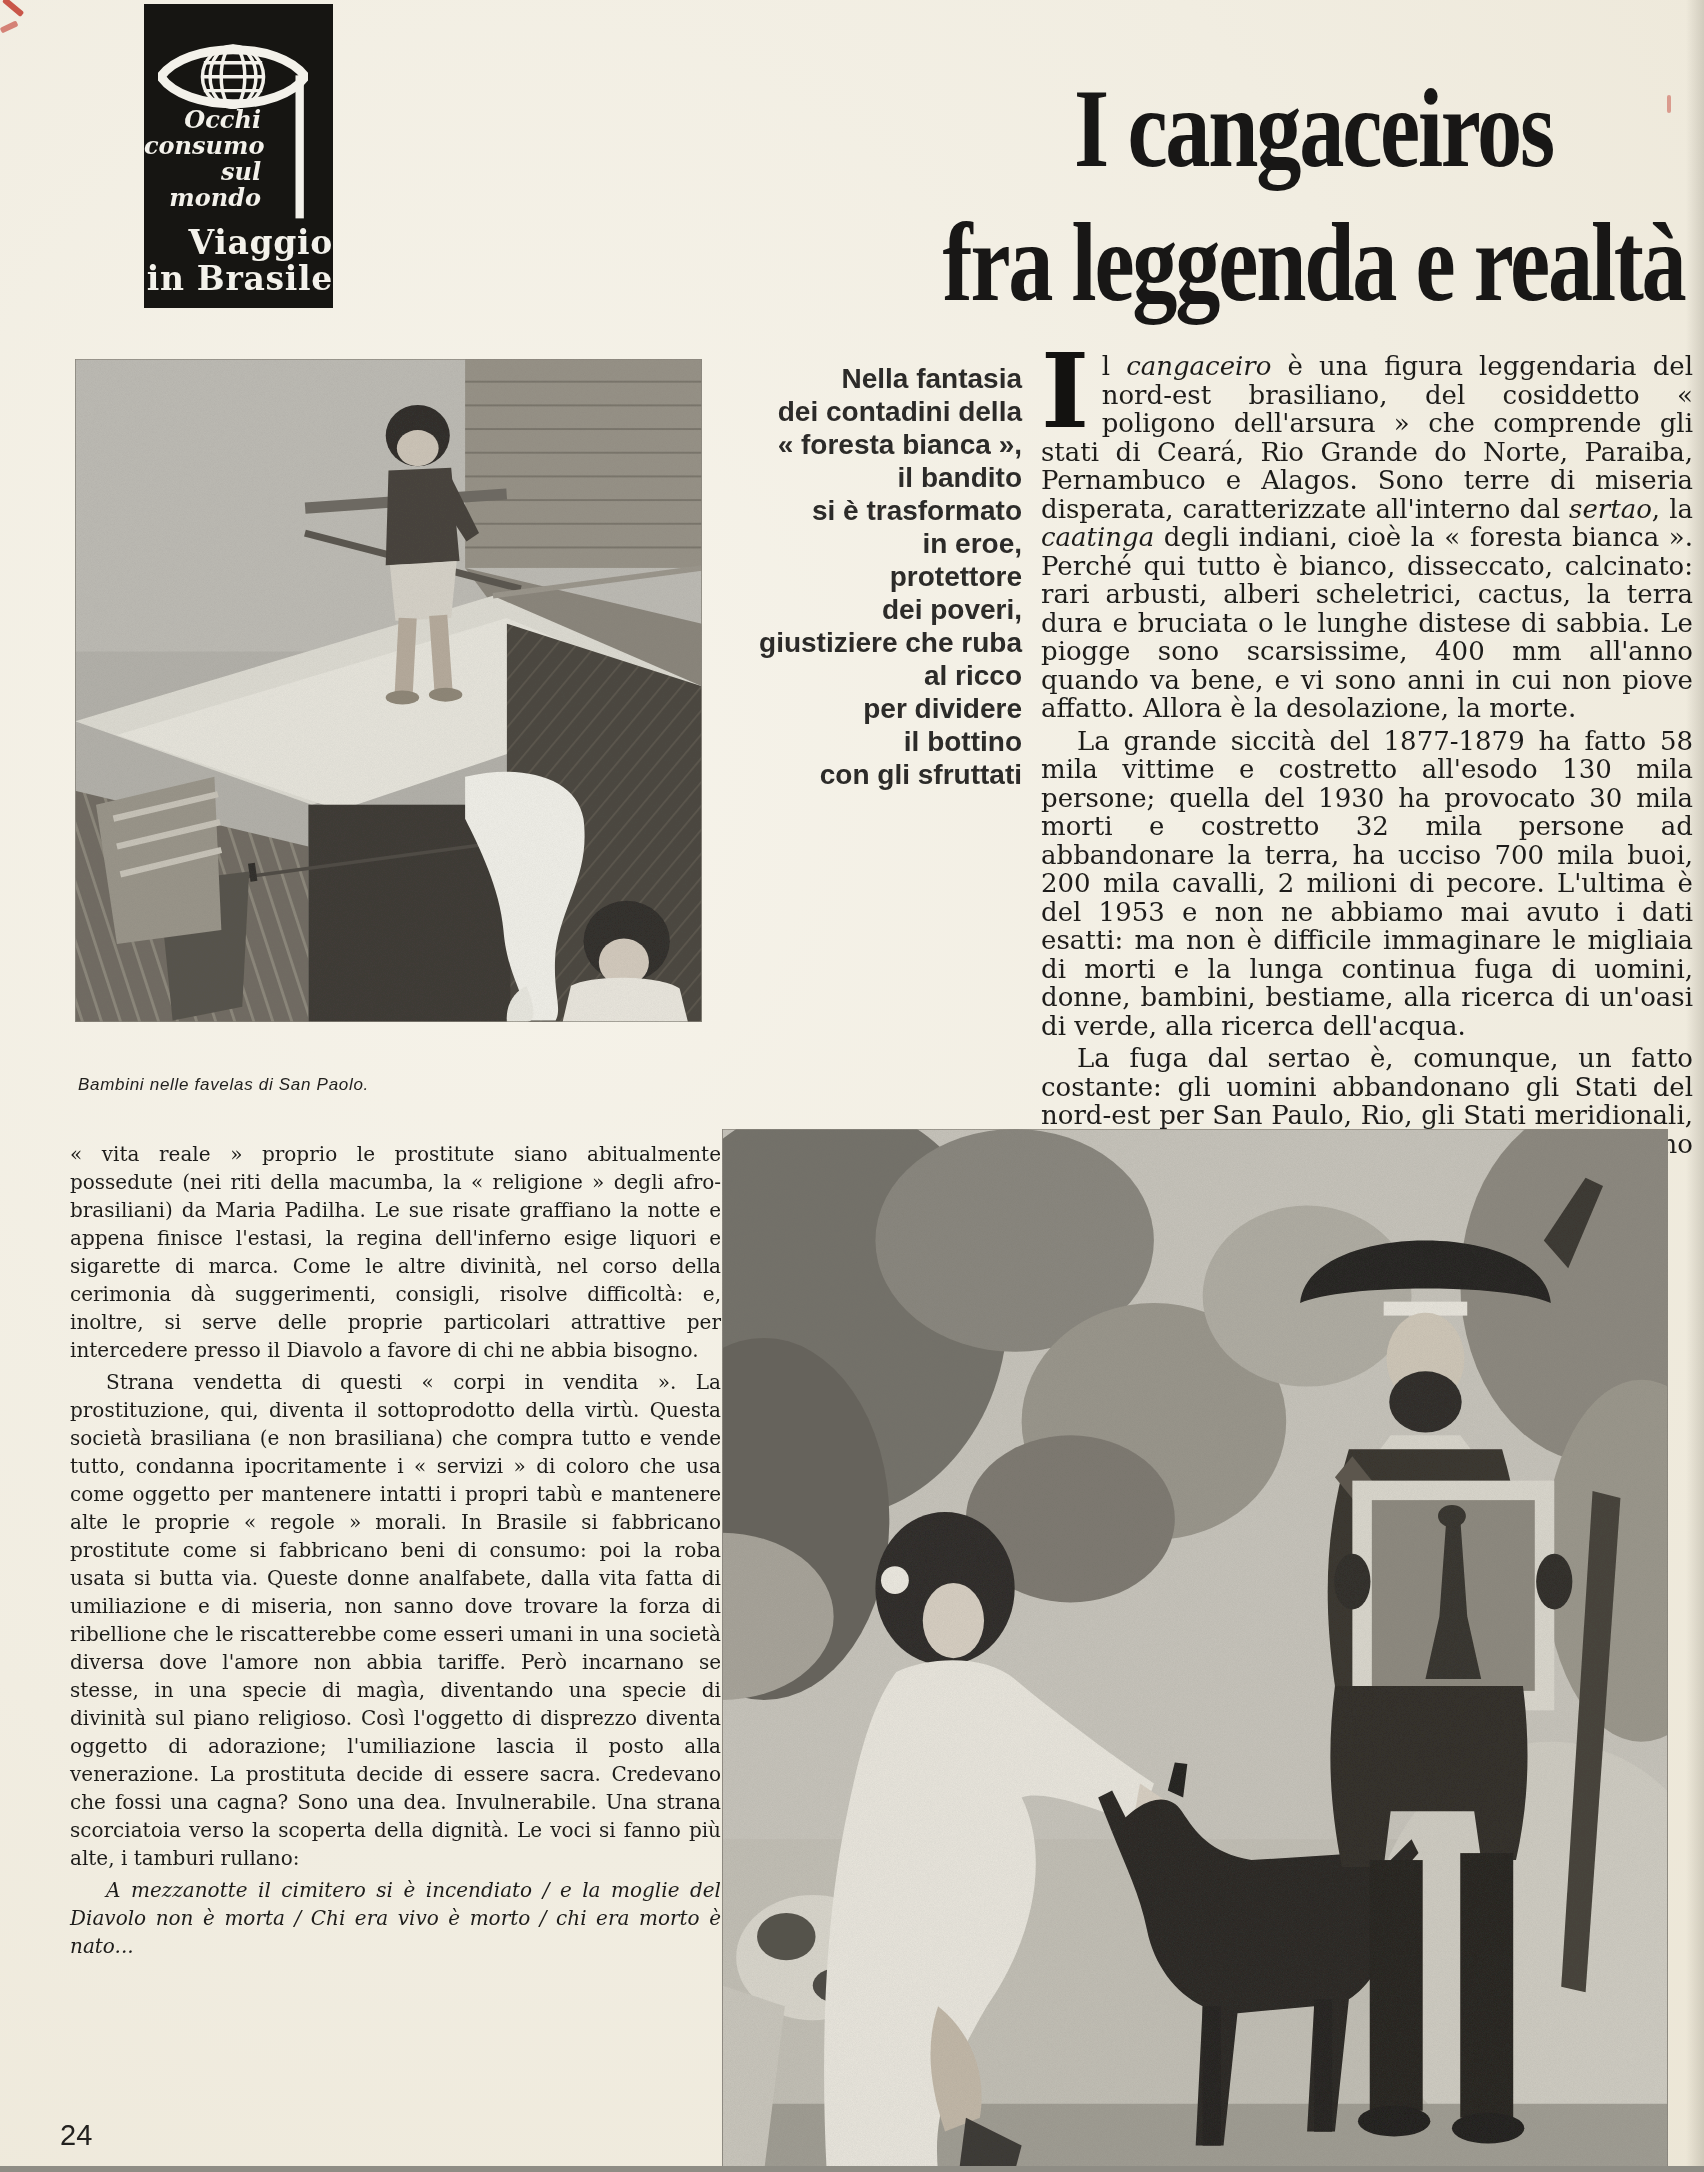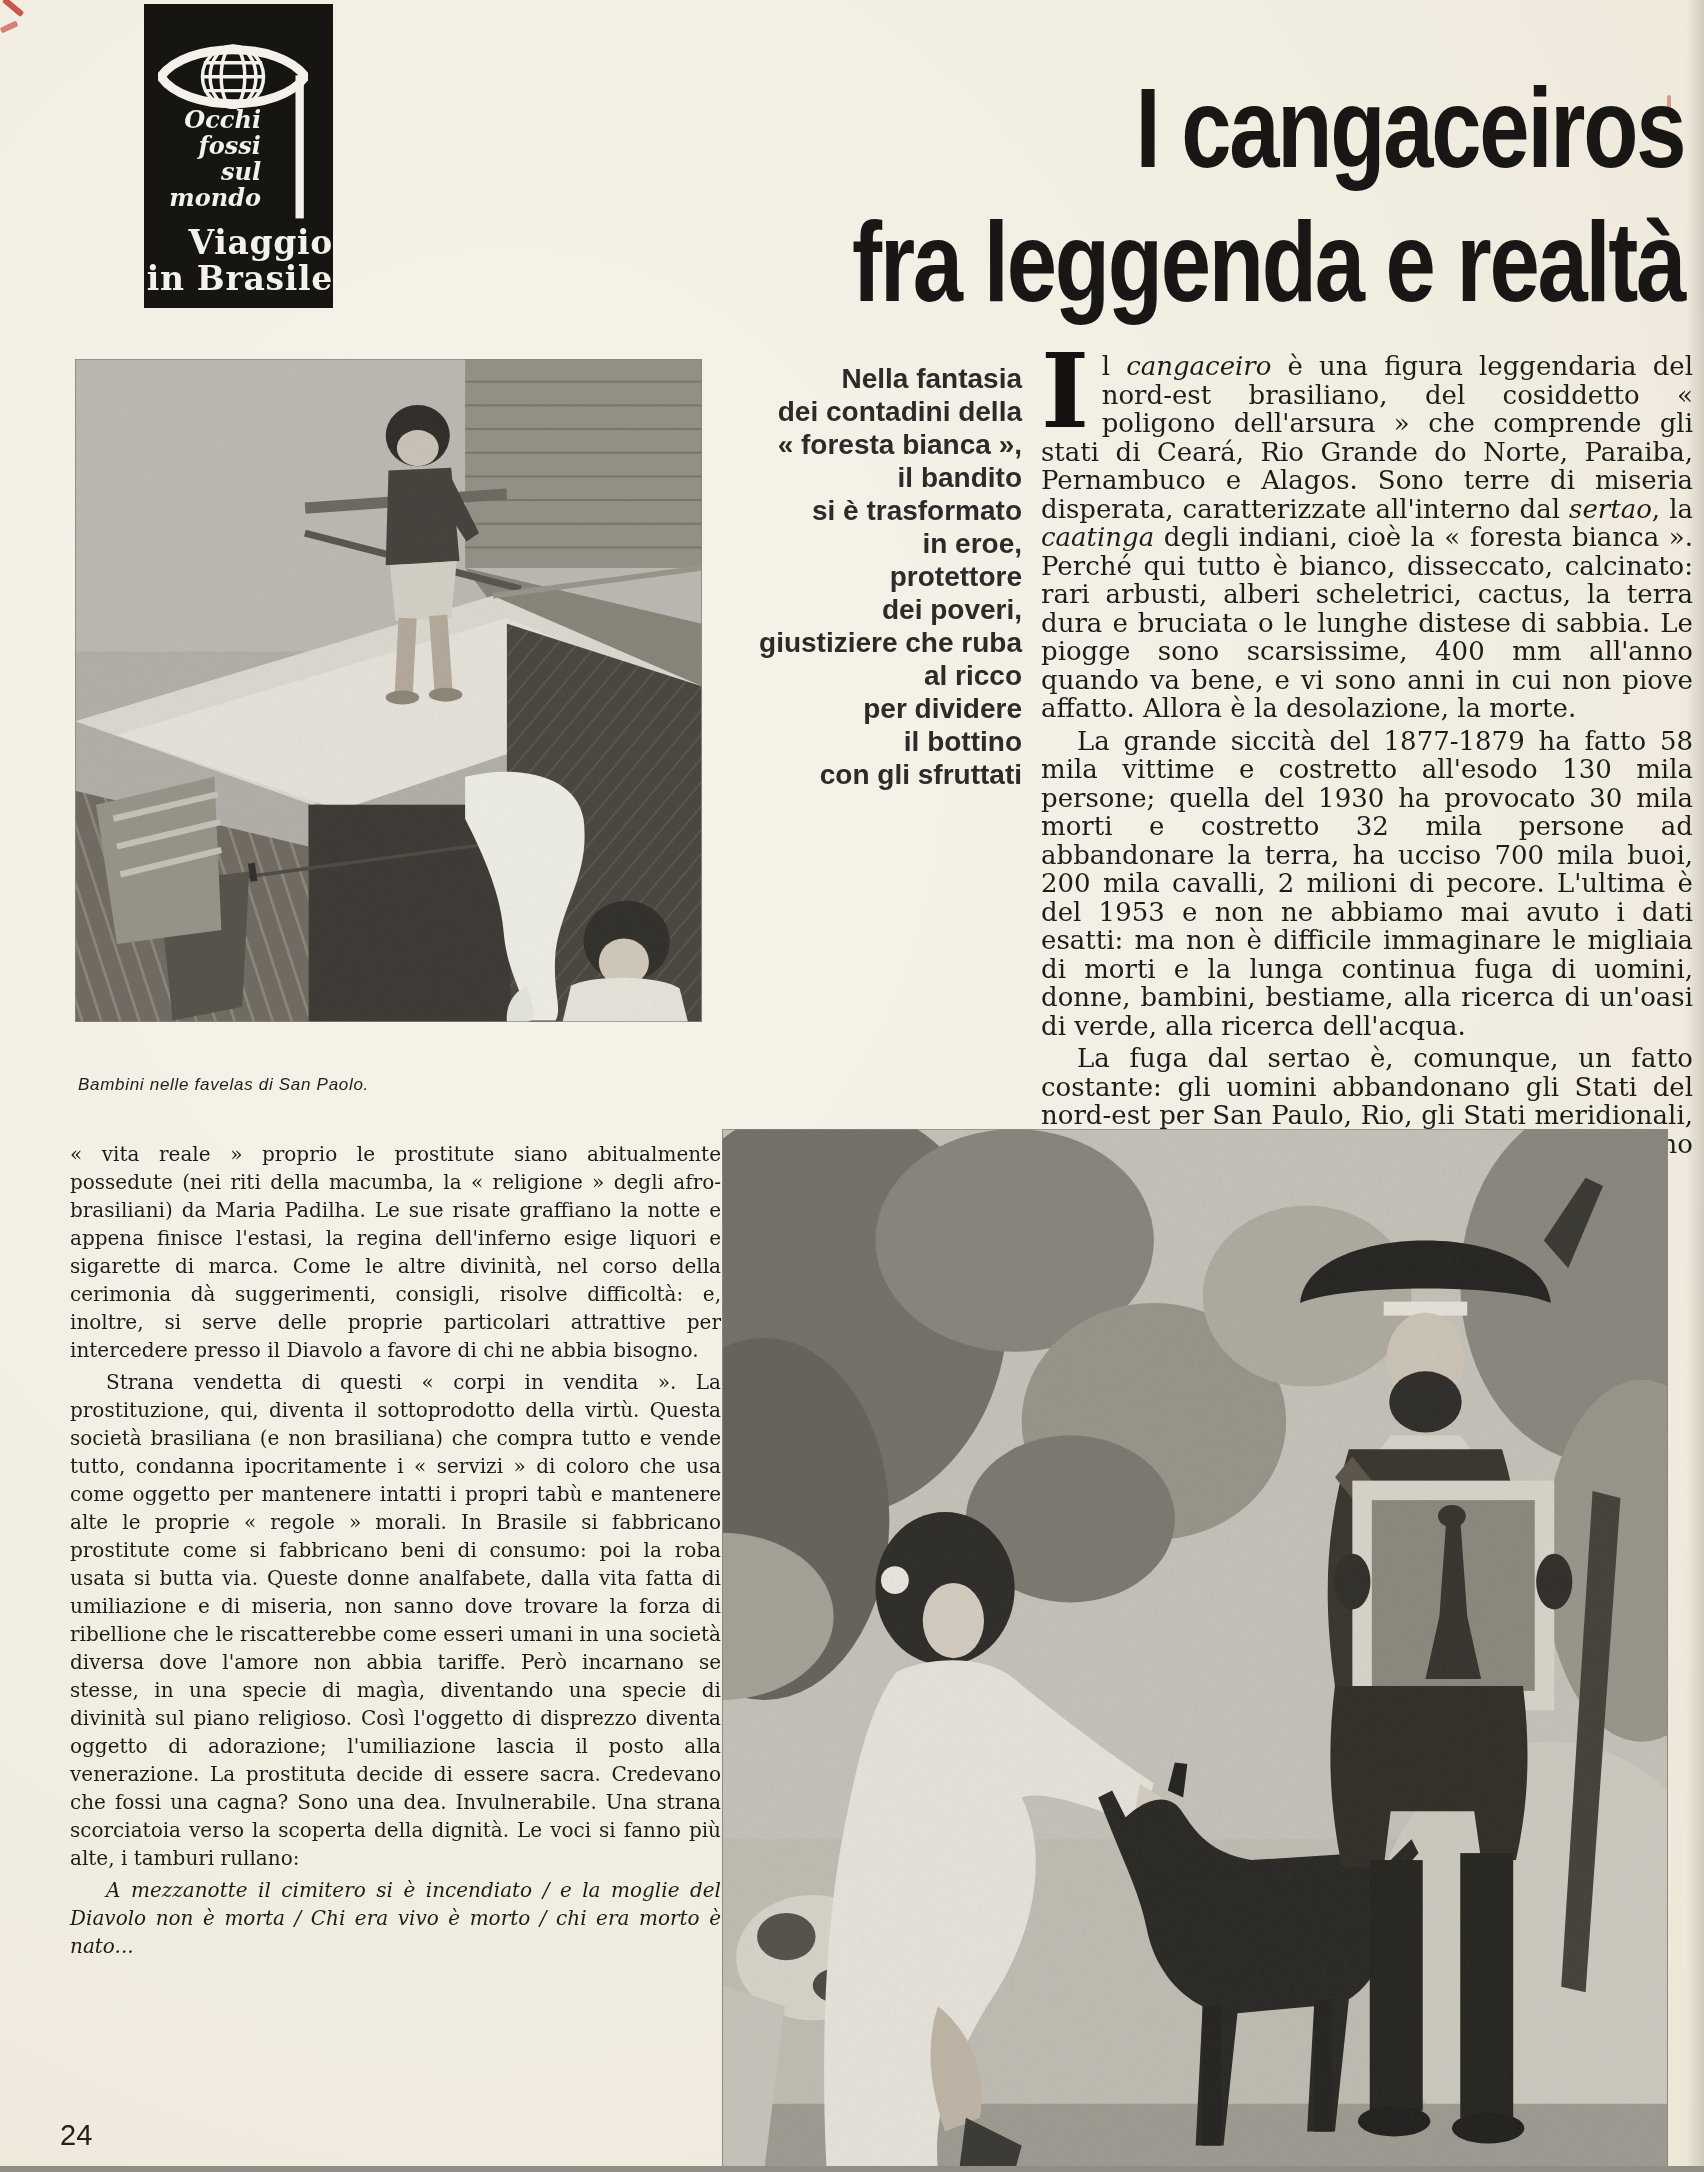--- a/index.html
+++ b/index.html
@@ -23,22 +23,22 @@
   .masthead{position:absolute;left:144px;top:4px;width:189px;height:304px;background:#161512;}
   .masthead svg{position:absolute;left:14px;top:32px;}
   .tagline{position:absolute;top:103px;left:0;right:72px;text-align:right;
     font-family:"DejaVu Serif",serif;font-style:italic;font-weight:bold;
     font-size:24px;line-height:26px;color:#f3f1ea;}
   .series{position:absolute;bottom:11px;left:0;width:100%;text-align:right;
     font-family:"DejaVu Serif",serif;font-weight:bold;font-size:33px;line-height:36px;
     color:#f3f1ea;letter-spacing:0.7px;}
 
   
-  .title{position:absolute;top:61px;right:19.5px;text-align:right;
-    font-family:Liberation Sans, sans-serif;font-weight:bold;color:#181716;}
+  .title{position:absolute;top:61px;right:19.5px;text-align:center;
+    font-family:Liberation Serif, serif;font-weight:bold;color:#181716;}
   .title .tl{font-size:113px;line-height:134px;letter-spacing:-2.8px;
     transform:scaleX(.8);transform-origin:100% 50%;white-space:nowrap;}
 
   
   .standfirst{position:absolute;left:700px;top:362px;width:322px;text-align:right;
     font-family:"Liberation Sans",sans-serif;font-weight:bold;
     font-size:28px;line-height:33px;color:#2c2b29;}
 
   
   .photo{position:absolute;overflow:hidden;background:#b9b7af;}
@@ -85,21 +85,21 @@
         <ellipse cx="108" cy="58" rx="17" ry="44"></ellipse>
         <ellipse cx="108" cy="58" rx="33" ry="44"></ellipse>
         <line x1="66" y1="38" x2="150" y2="38"></line>
         <line x1="64" y1="58" x2="152" y2="58"></line>
         <line x1="66" y1="78" x2="150" y2="78"></line>
       </g>
       <rect x="198" y="56" width="12" height="206" fill="#f3f1ea"></rect>
     </svg>
     <div class="tagline">
       <div>Occhi</div>
-      <div>fossi</div>
+      <div>consumo</div>
       <div>sul</div>
       <div>mondo</div>
     </div>
     <div class="series">
       <div>Viaggio</div>
       <div>in Brasile</div>
     </div>
   </div>
 
   <div class="title">

